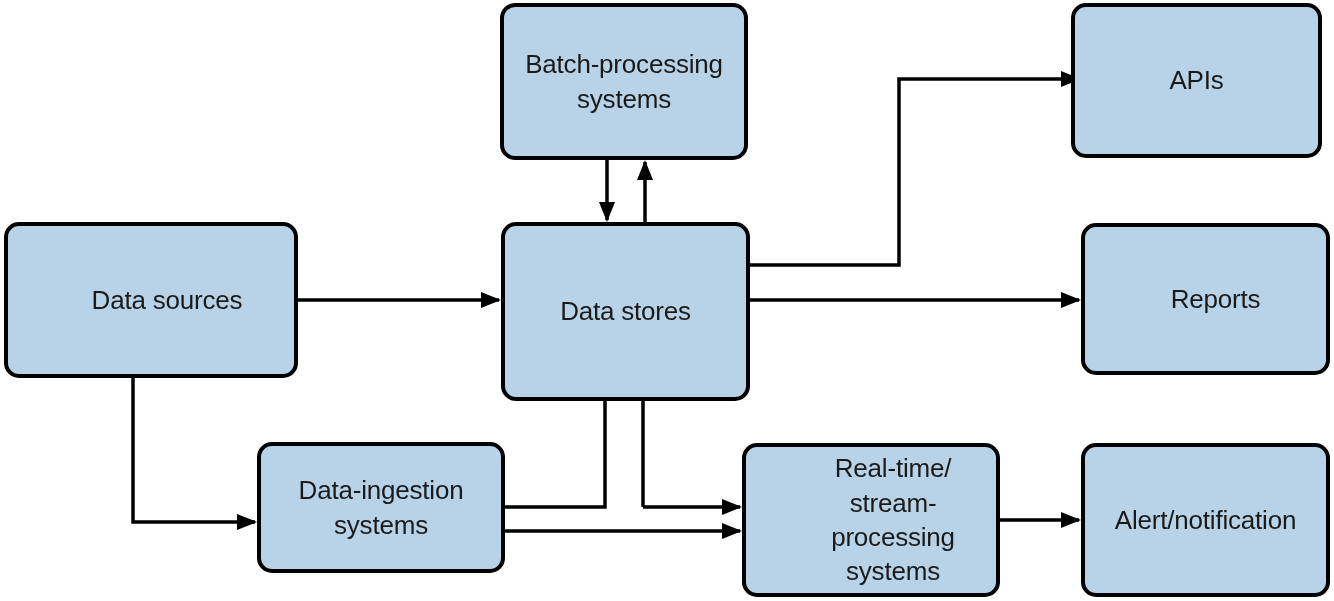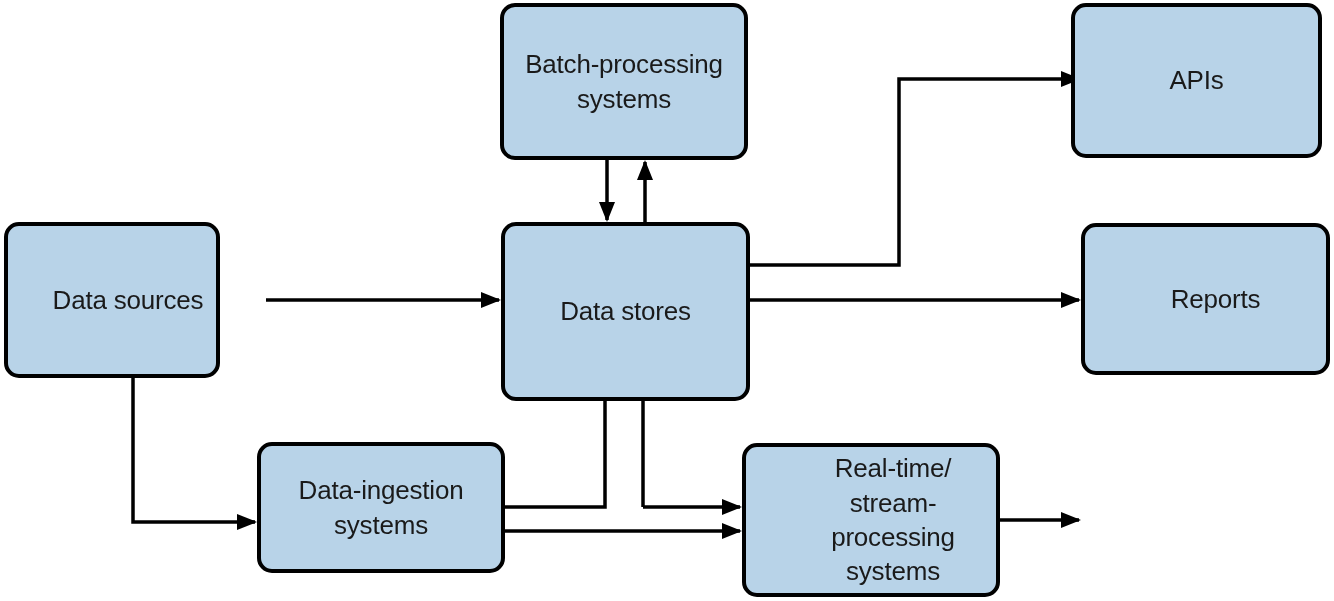--- a/index.html
+++ b/index.html
@@ -33,21 +33,21 @@
     justify-content: center;
     text-align: center;
     font-size: 26px;
     line-height: 1.32;
     color: #1a1a1a;
     white-space: pre-line;
     letter-spacing: -0.2px;
   }
   
   .n-batch    { left: 500px;  top: 3px;   width: 248px; height: 157px; }
-  .n-sources  { left: 4px;    top: 222px; width: 216px; height: 156px; padding-left: 32px; }
+  .n-sources  { left: 4px;    top: 222px; width: 294px; height: 156px; padding-left: 32px; }
   .n-stores   { left: 501px;  top: 222px; width: 249px; height: 179px; }
   .n-apis     { left: 1071px; top: 3px;   width: 251px; height: 155px; }
   .n-reports  { left: 1081px; top: 223px; width: 249px; height: 152px; padding-left: 20px; }
   .n-ingest   { left: 257px;  top: 442px; width: 248px; height: 131px; }
   .n-realtime { left: 742px;  top: 443px; width: 258px; height: 154px; padding-left: 44px; }
   .n-alert    { left: 1081px; top: 443px; width: 249px; height: 154px; }
 </style>
 </head>
 <body>
 
@@ -98,14 +98,17 @@
     <span>Data-ingestion
 systems</span>
   </div>
 
   <div class="node n-realtime">
     <span>Real-time/
 stream-processing
 systems</span>
   </div>
 
+  <div class="node n-alert">
+    <span>Alert/notification</span>
+  </div>
 
 </div>
 
 </body></html>

